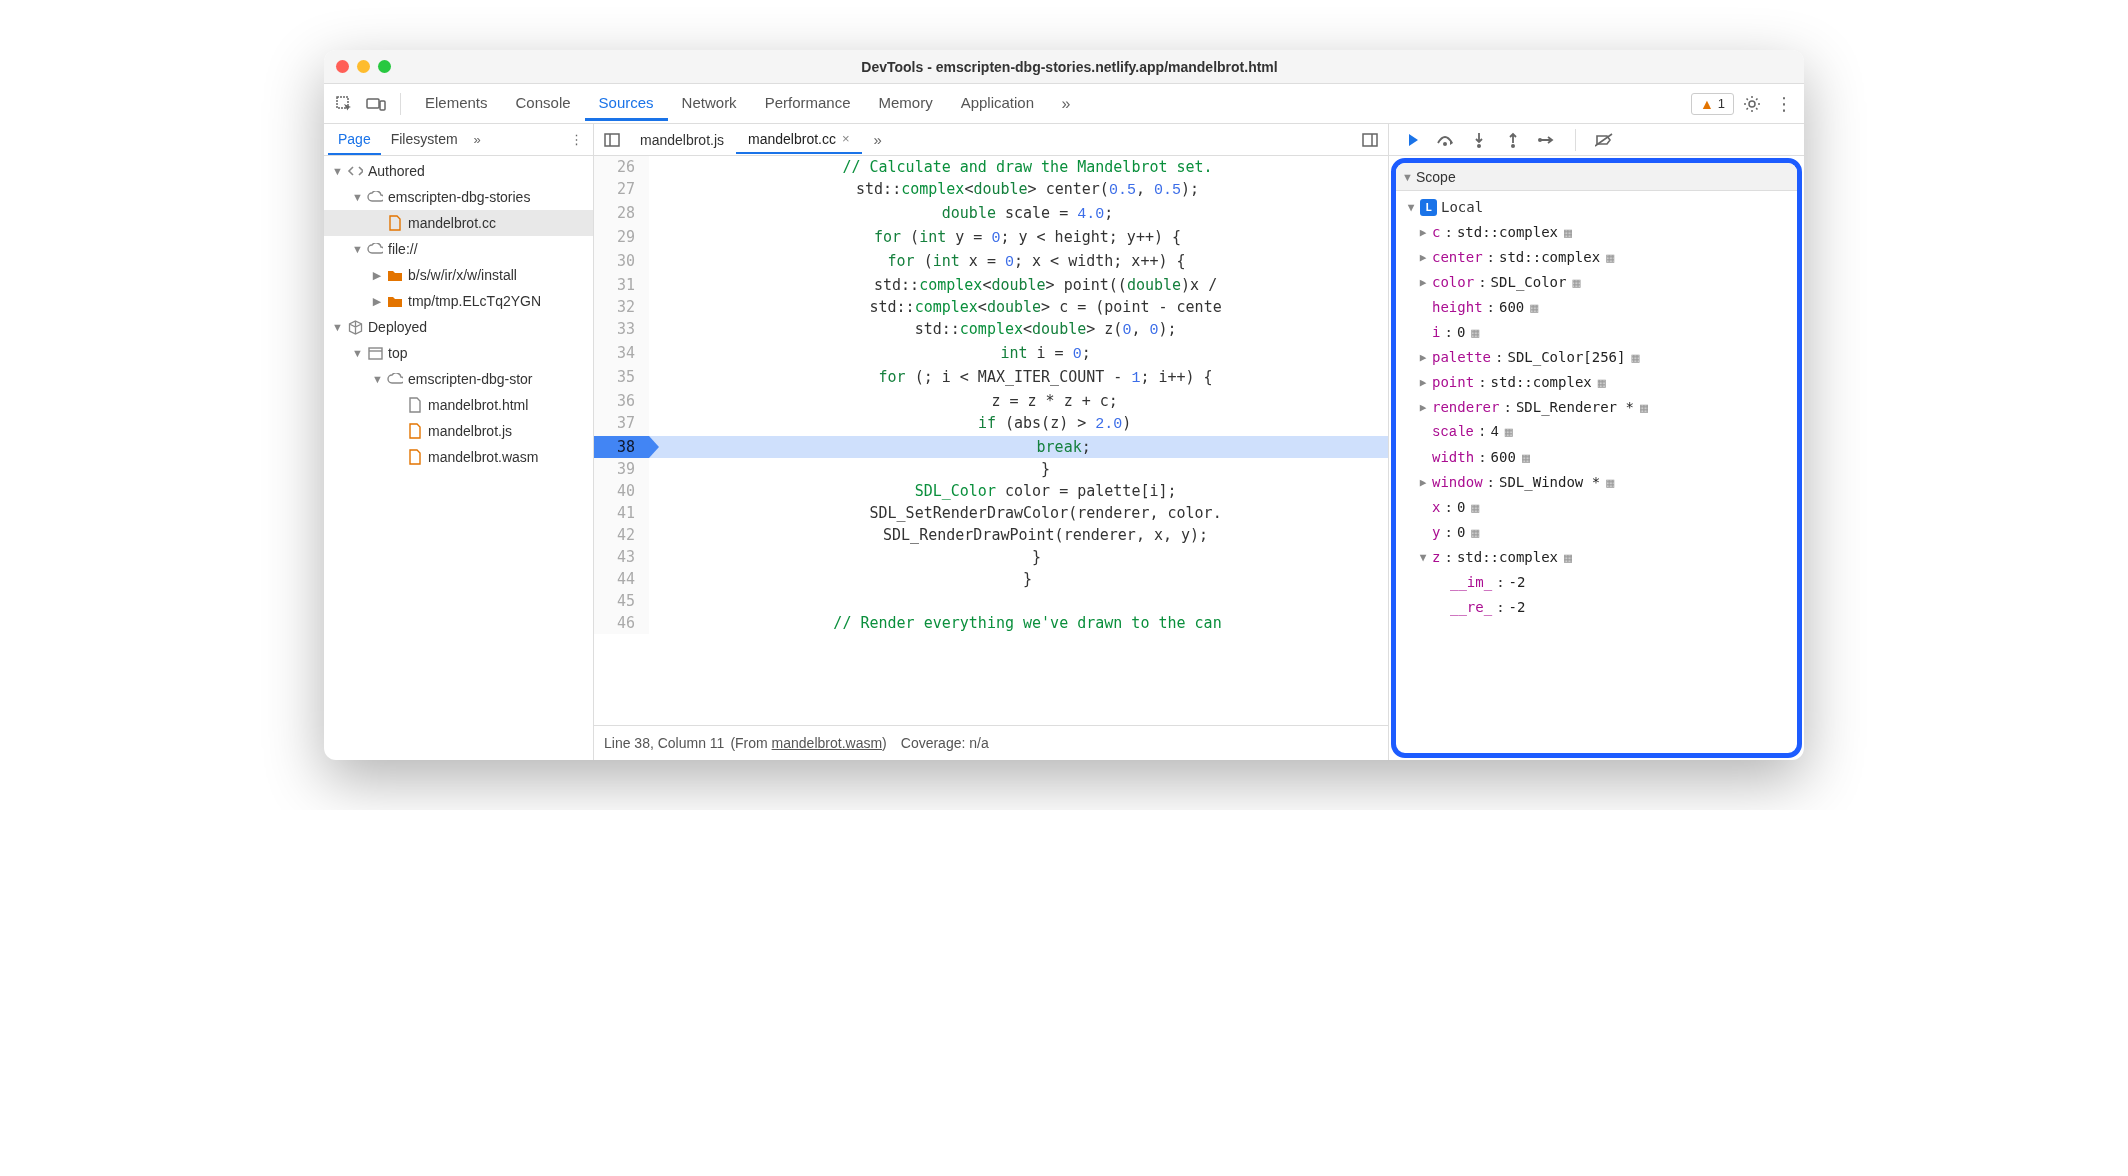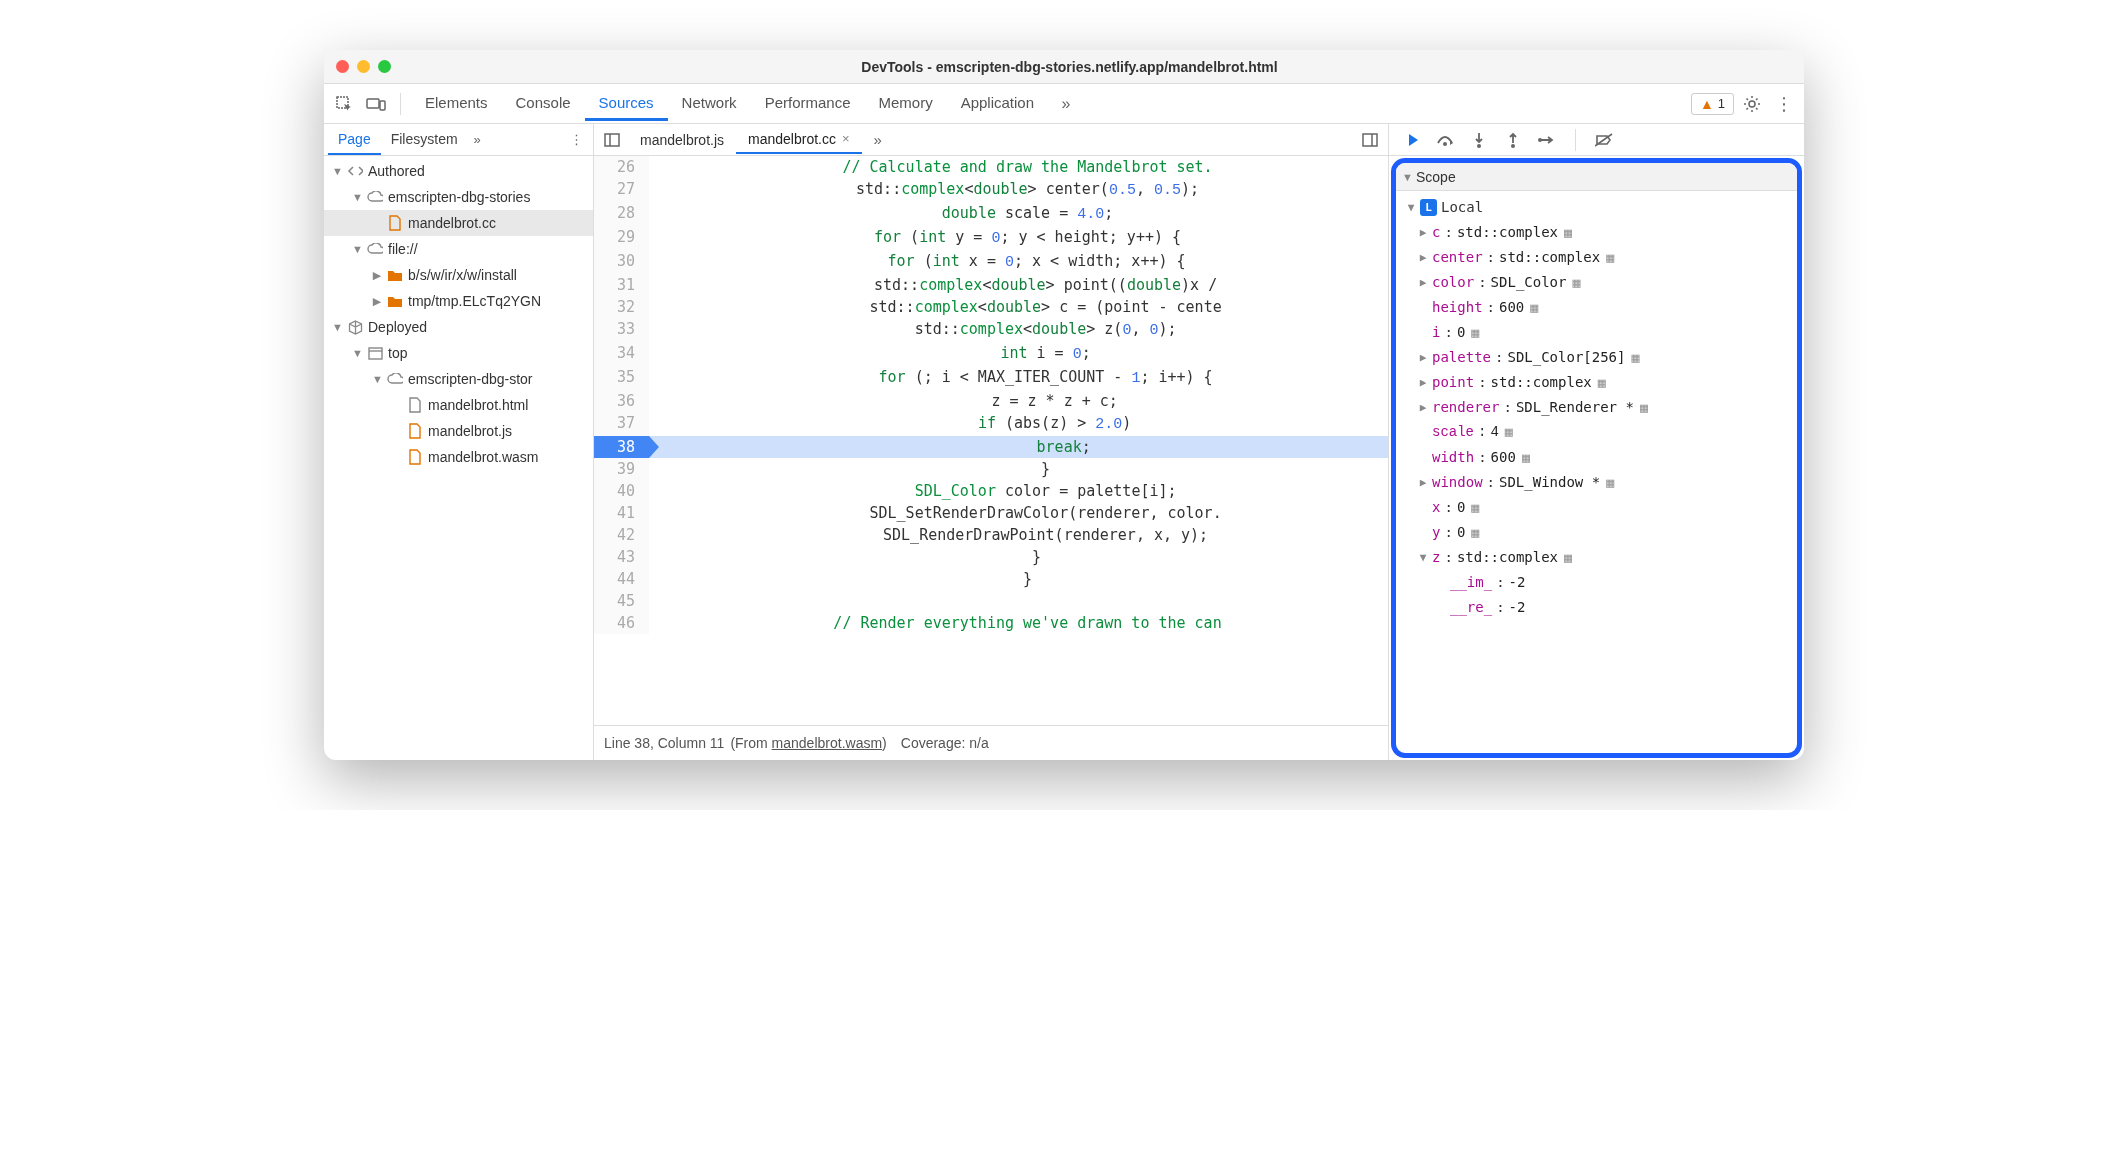--- a/index.html
+++ b/index.html
@@ -31,21 +31,21 @@
 .ico{width:16px;height:16px;display:inline-flex;align-items:center;justify-content:center;}
 .editor-pane{flex:1;display:flex;flex-direction:column;border-right:1px solid #ddd;overflow:hidden;}
 .editor-tabs{height:32px;display:flex;align-items:center;border-bottom:1px solid #ddd;padding:0 4px;gap:2px;}
 .etab{padding:5px 12px;cursor:pointer;font-size:14px;display:flex;align-items:center;gap:6px;}
 .etab.active{border-bottom:2px solid #1a73e8;color:#222;}
 .etab-close{color:#888;font-size:13px;}
 .code-area{flex:1;overflow:auto;font-family:Menlo,Consolas,monospace;font-size:15px;line-height:22px;}
 .code-line{display:flex;}
 .gutter{width:55px;text-align:right;padding-right:14px;color:#aaa;user-select:none;background:#fafafa;}
 .code-txt{flex:1;white-space:pre;overflow:hidden;text-align:center;}
-.code-line.bp .gutter{background:#4285f4;color:#ffffff;position:relative;padding-left:20px;}
+.code-line.bp .gutter{background:#4285f4;color:#0f172a;position:relative;padding-left:20px;}
 .code-line.bp .gutter::after{content:"";position:absolute;right:-10px;top:0;border-top:11px solid transparent;border-bottom:11px solid transparent;border-left:10px solid #4285f4;}
 .code-line.bp{background:#cfe0fc;}
 .c-comment{color:#0a8f3c;}
 .c-keyword{color:#15803d;}
 .c-type{color:#0a8f3c;}
 .c-num{color:#3b6de8;font-family:Liberation Mono, monospace;}
 .footer{height:35px;border-top:1px solid #ddd;display:flex;align-items:center;padding:0 10px;font-size:14px;color:#555;gap:6px;}
 .footer a{text-decoration:underline;color:#555;}
 .debug-pane{width:415px;display:flex;flex-direction:column;overflow:hidden;}
 .dbg-toolbar{height:32px;display:flex;align-items:center;gap:10px;padding:0 10px;border-bottom:1px solid #ddd;}

